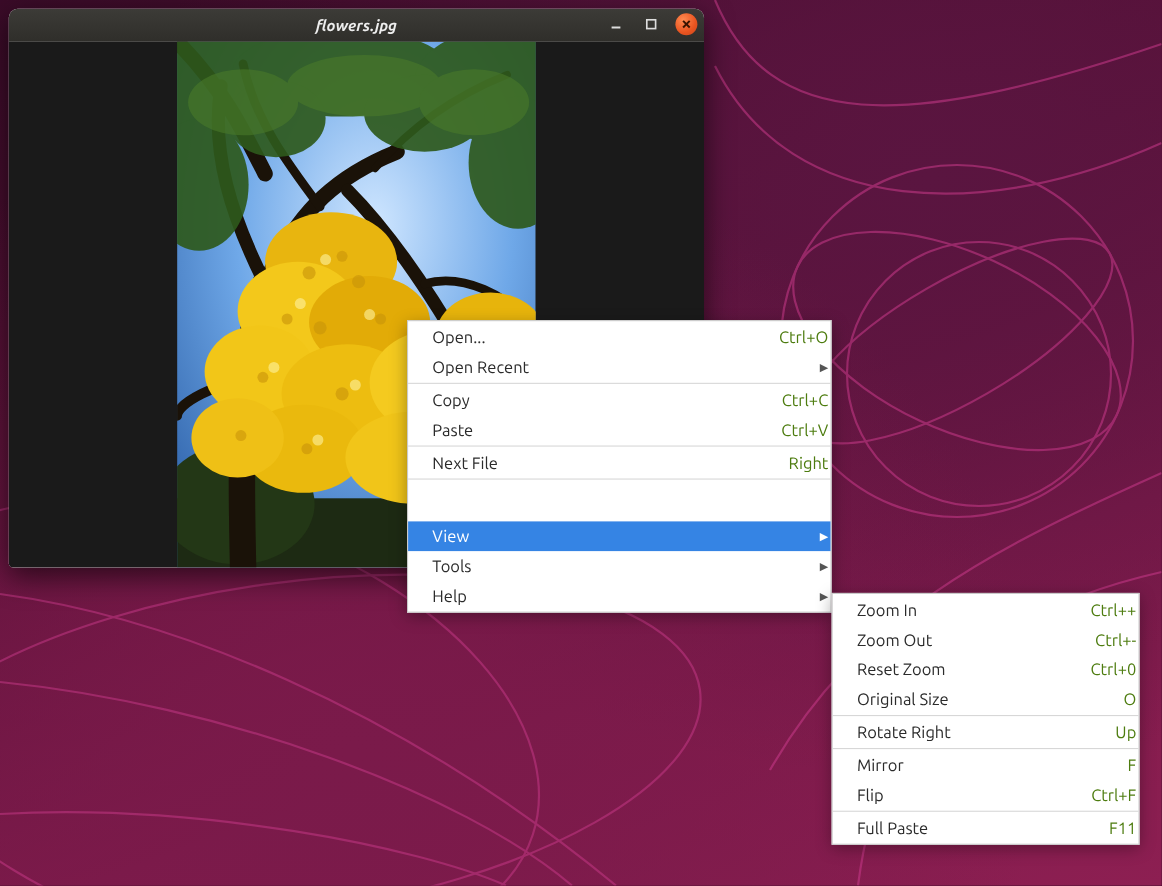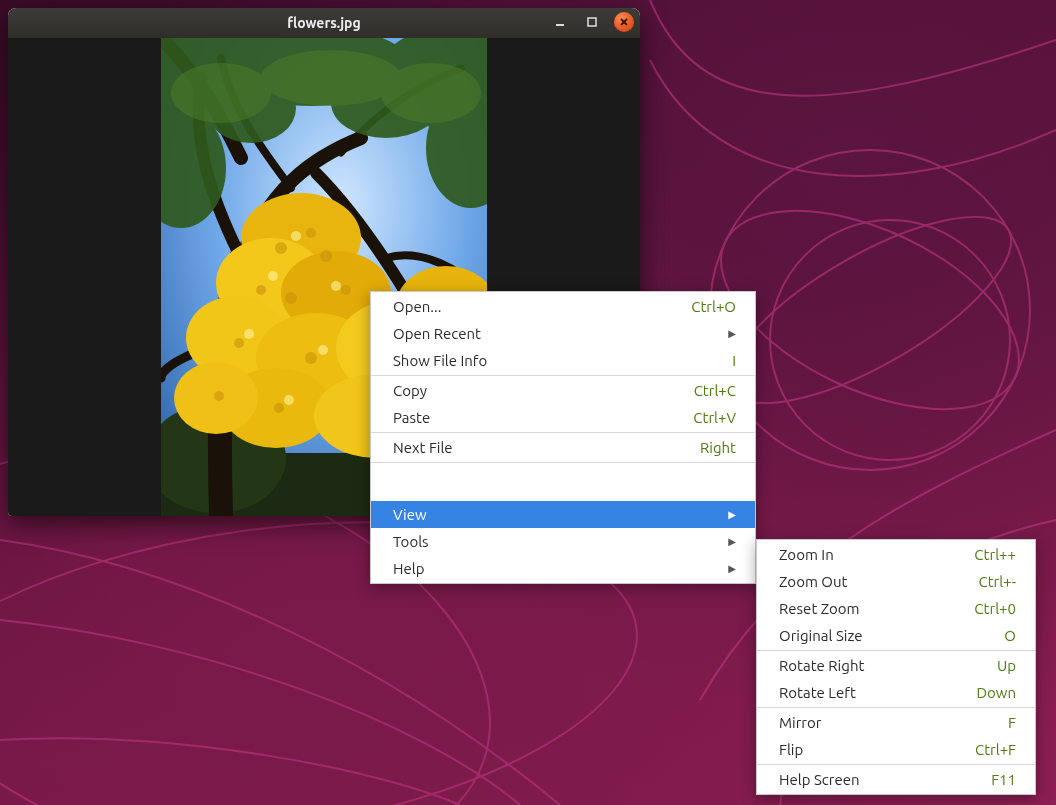--- a/index.html
+++ b/index.html
@@ -29,20 +29,21 @@
   .window {
     position: absolute;
     left: 8px;
     top: 8px;
     width: 632px;
     height: 508px;
     background: #ffffff;
     border-radius: 8px 8px 4px 4px;
     box-shadow: 0 8px 26px rgba(0,0,0,0.6);
     overflow: hidden;
+    font-style: italic;
   }
   .titlebar {
     height: 30px;
     background: linear-gradient(#3c3b37,#2f2e2a);
     display: flex;
     align-items: center;
     position: relative;
     color: #eee;
     font-weight: 600;
     font-size: 14px;
@@ -96,21 +97,21 @@
     border: 1px solid #c9c9c9;
     box-shadow: 0 4px 14px rgba(0,0,0,0.35);
     font-size: 15px;
     color: #2b2b2b;
     padding: 1px 0;
   }
   .menu-item {
     display: flex;
     justify-content: space-between;
     align-items: center;
-    padding: 4px 19px 4px 22px;
+    padding: 4px 2px 4px 22px;
     height: 19px;
     white-space: nowrap;
   }
   .menu-item .shortcut {
     margin-left: 40px;
     color: #4d7c0f;
   }
   .menu-item .arrow {
     margin-left: 40px;
     font-size: 10px;
@@ -270,24 +271,20 @@
 
 <div id="context-menu" class="menu">
     <div class="menu-item">
       <span>Open...</span>
       <span class="shortcut">Ctrl+O</span>
     </div>
     <div class="menu-item">
       <span>Open Recent</span>
       <span class="arrow">▶</span>
     </div>
-    <div class="menu-item">
-      <span>Show File Info</span>
-      <span class="shortcut">I</span>
-    </div>
     <div class="menu-sep"></div>
     <div class="menu-item">
       <span>Copy</span>
       <span class="shortcut">Ctrl+C</span>
     </div>
     <div class="menu-item">
       <span>Paste</span>
       <span class="shortcut">Ctrl+V</span>
     </div>
     <div class="menu-sep"></div>
@@ -325,31 +322,27 @@
     </div>
     <div class="menu-item">
       <span>Original Size</span>
       <span class="shortcut">O</span>
     </div>
     <div class="menu-sep"></div>
     <div class="menu-item">
       <span>Rotate Right</span>
       <span class="shortcut">Up</span>
     </div>
-    <div class="menu-item">
-      <span>Rotate Left</span>
-      <span class="shortcut">Down</span>
-    </div>
     <div class="menu-sep"></div>
     <div class="menu-item">
       <span>Mirror</span>
       <span class="shortcut">F</span>
     </div>
     <div class="menu-item">
       <span>Flip</span>
       <span class="shortcut">Ctrl+F</span>
     </div>
     <div class="menu-sep"></div>
     <div class="menu-item">
-      <span>Help Screen</span>
+      <span>Full Paste</span>
       <span class="shortcut">F11</span>
     </div>
   </div>
 
 </body></html>

